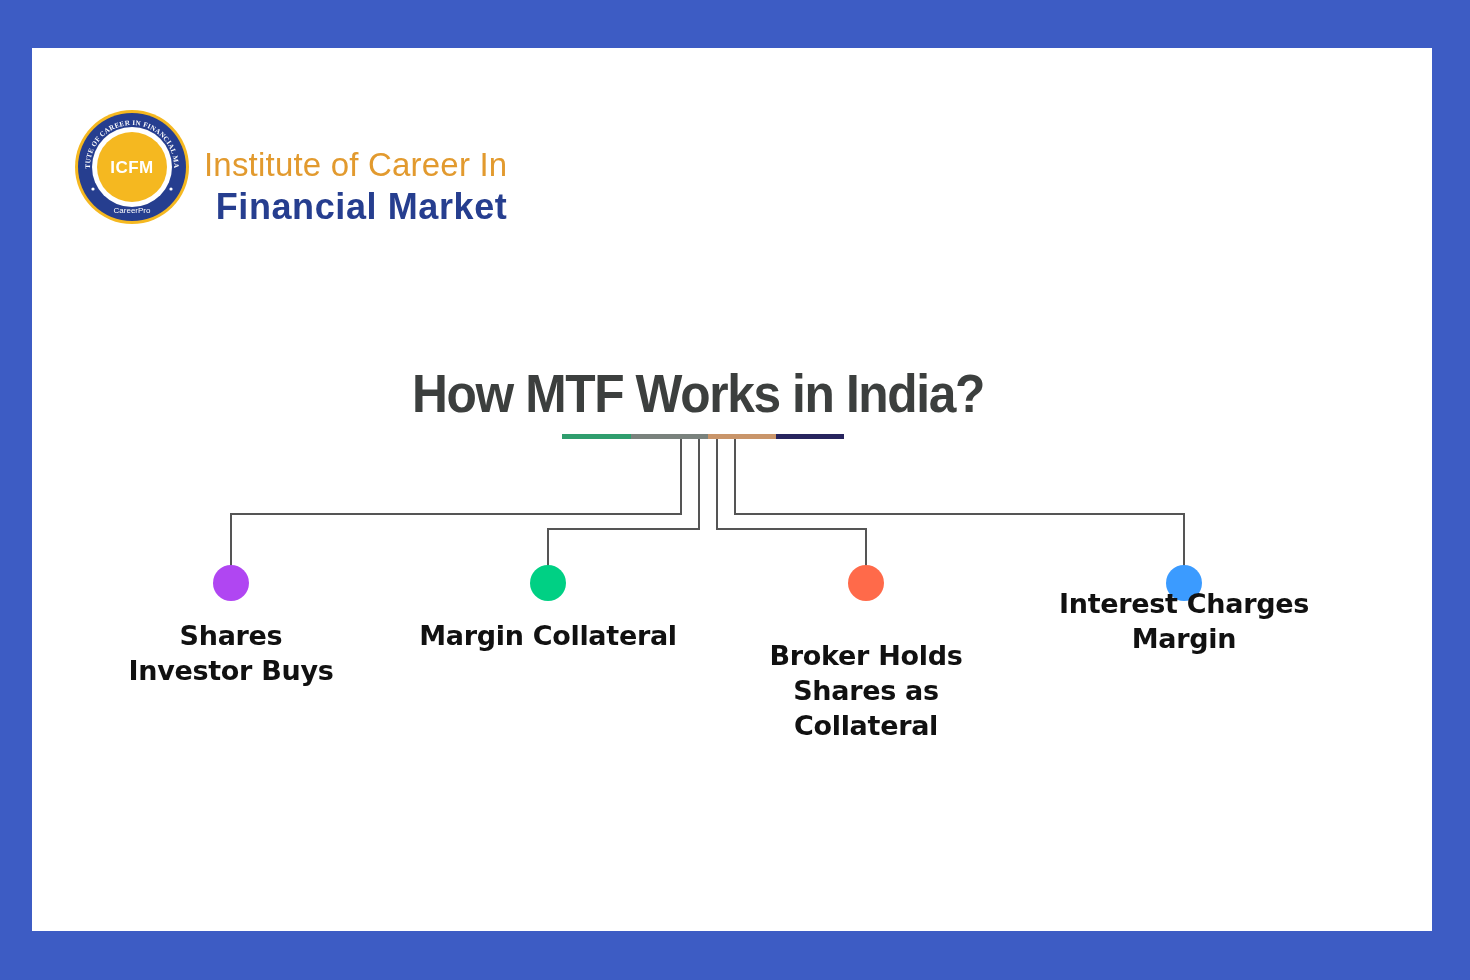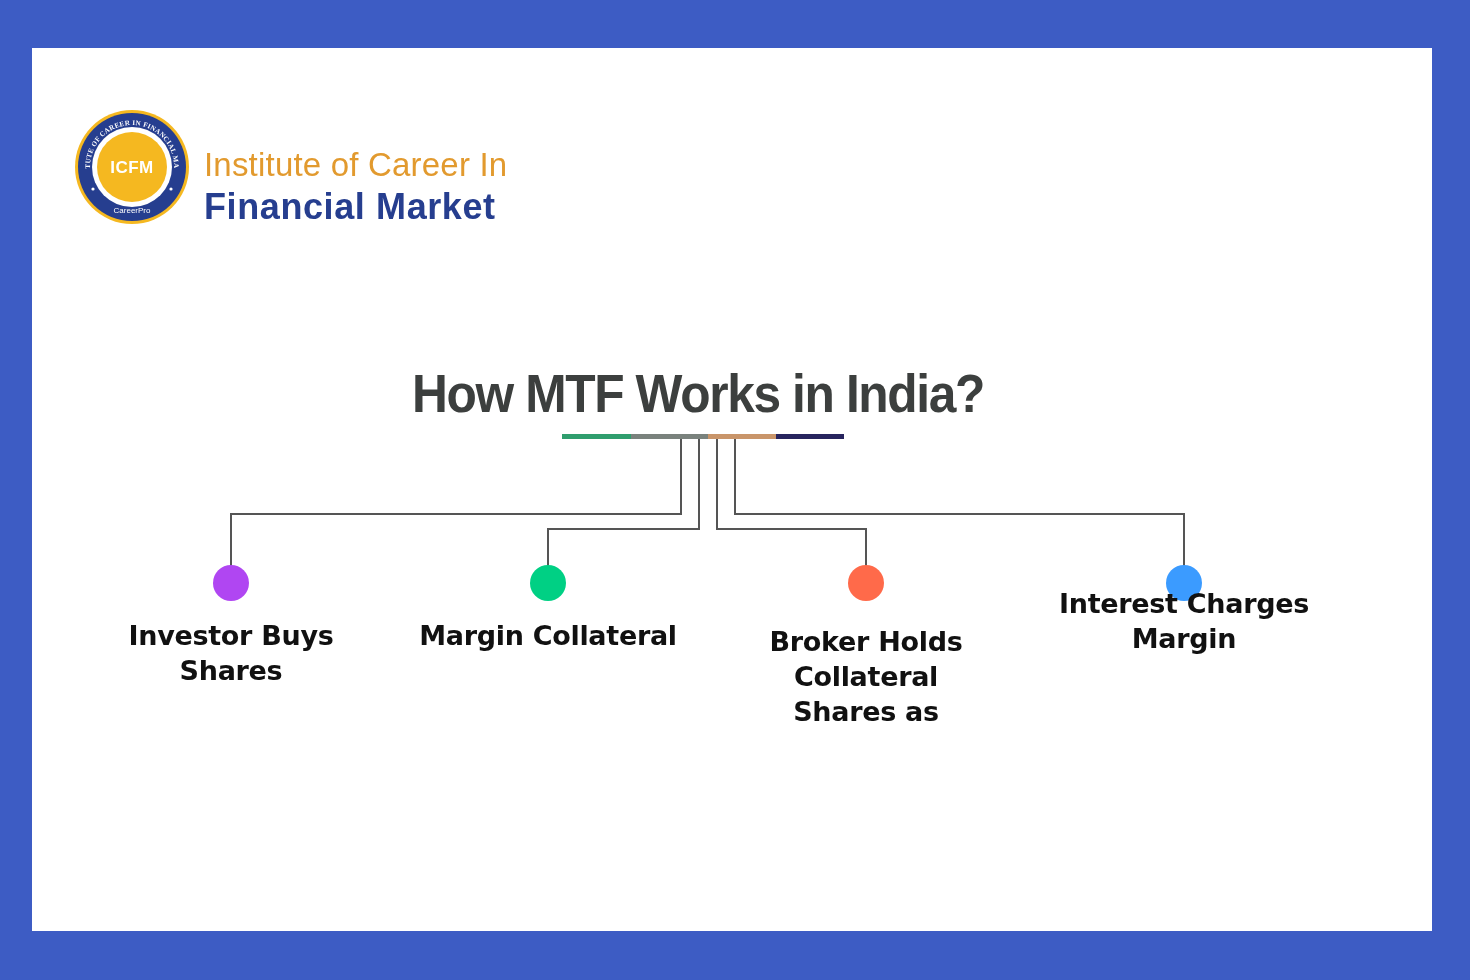--- a/index.html
+++ b/index.html
@@ -45,20 +45,21 @@
       letter-spacing: 0.2px;
     }
     .brand-line2 {
       font-family: "Liberation Sans", sans-serif;
       font-size: 36px;
       font-weight: bold;
       color: #263e8f;
       line-height: 44px;
       white-space: nowrap;
       letter-spacing: 0.6px;
+      text-align: right;
     }
     
     .title {
       position: absolute;
       left: 0;
       top: 362px;
       width: 1400px;
       text-align: center;
       font-family: "Liberation Sans", sans-serif;
       font-size: 54px;
@@ -145,27 +146,27 @@
     <rect x="776" y="434" width="68" height="5" fill="#27245e"></rect>
   </g>
 </svg>
 
 <div class="step-dot" style="left:213px; top:565px; background:#b046f2;"></div>
 <div class="step-dot" style="left:530px; top:565px; background:#00d084;"></div>
 <div class="step-dot" style="left:848px; top:565px; background:#ff6a4a;"></div>
 <div class="step-dot" style="left:1166px; top:565px; background:#3b9bff;"></div>
 
 <div class="step-label" style="left:71px; top:618px;">
+  <div>Shares</div>
   <div>Investor Buys</div>
-  <div>Shares</div>
 </div>
 <div class="step-label" style="left:388px; top:618px;">
   <div>Margin Collateral</div>
 </div>
-<div class="step-label" style="left:706px; top:624px;">
+<div class="step-label" style="left:706px; top:638px;">
   <div>Broker Holds</div>
+  <div>Shares as</div>
   <div>Collateral</div>
-  <div>Shares as</div>
 </div>
 <div class="step-label" style="left:1024px; top:586px;">
   <div>Interest Charges</div>
   <div>Margin</div>
 </div>
 
 </body></html>

